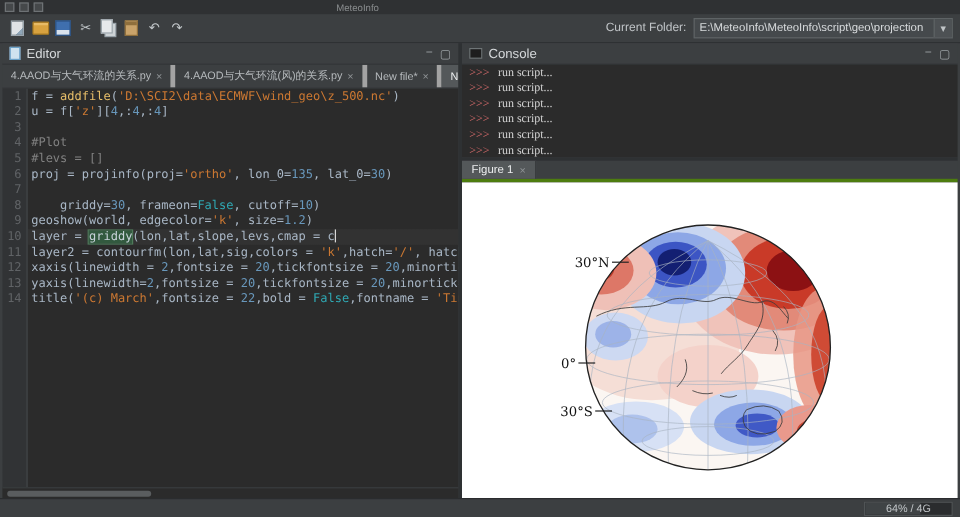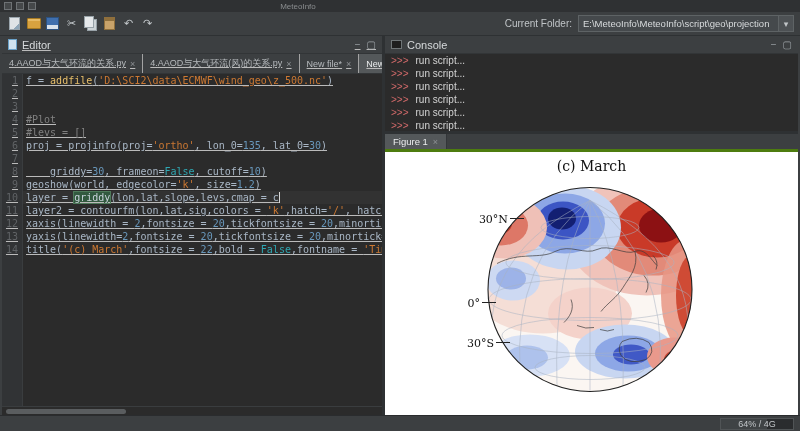--- a/index.html
+++ b/index.html
@@ -34,23 +34,23 @@
 
   .panel { display:flex; flex-direction:column; min-height:0; }
   .panel > header { height:18px; flex:0 0 18px; display:flex; align-items:center; padding:0 6px; gap:5px; background:#3c3f41; color:#d6d9db; font-size:11px; border-bottom:1px solid #323537; }
   .hdr-btns { margin-left:auto; display:flex; gap:6px; color:#9aa0a4; font-size:10px; }
   .hdr-btns span { cursor:default; }
   .p-doc-icon { width:9px; height:11px; background:#cfe2ef; border:1px solid #6aa1c8; }
   .p-console-icon { width:11px; height:9px; background:#1e1e1e; border:1px solid #6f7577; }
   .p-fig-icon { width:10px; height:10px; border:1px solid #888; background:linear-gradient(135deg,#c0392b 0 40%,#ececec 40% 60%,#3a5fae 60%); }
 
   
-  .editor-panel { width:380px; flex:0 0 380px;text-decoration:underline; }
+  .editor-panel { width:380px; flex:0 0 380px; }
   .tabs { height:20px; flex:0 0 20px; background:#3c3f41; border-bottom:1px solid #323537; display:flex; overflow:hidden; }
-  .tab { padding:0 7px; display:flex; align-items:center; gap:4px; font-size:9px; color:#b6babd; border-right:1px solid #a3a3a3; white-space:nowrap; }
+  .tab { padding:0 7px; display:flex; align-items:center; gap:4px; font-size:9px; color:#b6babd; border-right:4px solid #a3a3a3; white-space:nowrap; }
   .tab.active { background:#54585a; color:#eceeef; }
   .tab-close { color:#8d9194; font-size:9px; }
   .code-area { flex:1; min-height:0; overflow:hidden; background:linear-gradient(to right,#313335 0 20px,#3a3d3f 20px 21px,#2b2b2b 21px); font-family:"DejaVu Sans Mono",monospace; font-size:10px; line-height:13px; }
   .code-line { display:flex; height:13px; }
   .code-line.current .lt { background:#32323:; }
   .code-line.current { background:linear-gradient(to right,transparent 0 21px,#323232 21px); }
   .ln { width:20px; flex:0 0 20px; color:#606366; text-align:right; padding-right:4px; }
   .lt { padding-left:4px; white-space:pre; overflow:hidden; }
   .tk-d { color:#a9b7c6; }
   .tk-s { color:#cc7832; }
@@ -59,21 +59,21 @@
   .tk-k { color:#2fa8b3; }
   .tk-c { color:#808080; }
   .tk-sel { color:#c8d2da; background:#32593f; outline:1px solid #4e7a5a; }
   .caret { display:inline-block; width:1px; height:11px; background:#d8d8d8; vertical-align:-2px; }
   .hscroll { height:9px; flex:0 0 9px; background:#2b2b2b; border-top:1px solid #3a3d3f; position:relative; }
   .hscroll .thumb { position:absolute; left:4px; top:2px; width:120px; height:5px; background:#5a5d5f; border-radius:3px; }
 
   
   .right-col { flex:1; display:flex; flex-direction:column; min-width:0; }
   .console-panel { height:95px; flex:0 0 95px; }
-  .console-body { flex:1; min-height:0; background:#2b2b2b; overflow:hidden; font-family:Liberation Sans, sans-serif; font-size:10px; line-height:13px; display:flex; flex-direction:column; justify-content:space-between; padding:0 6px 2px; color:#d4d4d4; }
+  .console-body { flex:1; min-height:0; background:#2b2b2b; overflow:hidden; font-family:Liberation Serif, serif; font-size:10px; line-height:13px; display:flex; flex-direction:column; justify-content:space-between; padding:0 6px 2px; color:#d4d4d4; }
   .console-line { white-space:pre; }
   .prompt { color:#d16969; margin-right:7px; }
 
   .figures-panel { flex:1; min-height:0; }
   .fig-tools { margin-left:auto; display:flex; gap:2px; }
   .tool { width:16px; height:15px; display:flex; align-items:center; justify-content:center; color:#b9bec2; font-size:10px; }
   .fig-tabbar { height:18px; flex:0 0 18px; background:#3c3f41; border-bottom:3px solid #4d7c0f; display:flex; }
   .fig-tab { padding:0 8px; display:flex; align-items:center; gap:5px; font-size:9.5px; background:#54585a; color:#eceeef; border-right:1px solid #333639; }
   .fig-content { flex:1; min-height:0; background:#ffffff; position:relative; }
   .fig-title { position:absolute; top:6px; left:0; right:0; text-align:center; font-family:"DejaVu Serif",serif; font-size:14px; color:#111; }
@@ -144,20 +144,21 @@
             <span>New file*</span>
           </div>
         </div>
       <div class="code-area">
           <div class="code-line">
             <span class="ln">1</span>
             <span class="lt"><span class="tk-d">f = </span><span class="tk-f">addfile</span><span class="tk-d">(</span><span class="tk-s">'D:\SCI2\data\ECMWF\wind_geo\z_500.nc'</span><span class="tk-d">)</span></span>
           </div>
           <div class="code-line">
             <span class="ln">2</span>
+            <span class="lt"><span class="tk-d">u = f[</span><span class="tk-s">'z'</span><span class="tk-d">][</span><span class="tk-n">4</span><span class="tk-d">,:</span><span class="tk-n">4</span><span class="tk-d">,:</span><span class="tk-n">4</span><span class="tk-d">]</span></span>
           </div>
           <div class="code-line">
             <span class="ln">3</span>
             <span class="lt"></span>
           </div>
           <div class="code-line">
             <span class="ln">4</span>
             <span class="lt"><span class="tk-c">#Plot</span></span>
           </div>
           <div class="code-line">
@@ -231,21 +232,20 @@
       <div class="hsplit"></div>
 
       <section class="panel figures-panel">
         <div class="fig-tabbar">
           <div class="fig-tab">
             <span>Figure 1</span>
             <span class="tab-close">×</span>
           </div>
         </div>
         <div class="fig-content">
-          <div class="fig-title">(c) March</div>
           <svg viewBox="0 0 413 248" preserveAspectRatio="xMidYMid meet">
             <defs>
               <clipPath id="globeClip">
                   <circle cx="205" cy="130" r="102"></circle>
                 </clipPath>
             </defs>
             <g clip-path="url(#globeClip)">
               <circle cx="205" cy="130" r="102" fill="#fbf6f2"></circle>
               <ellipse cx="158" cy="124" rx="74" ry="50" fill="#f5ded6"></ellipse>
               <ellipse cx="205" cy="154" rx="42" ry="26" fill="#f4d2ca"></ellipse>

